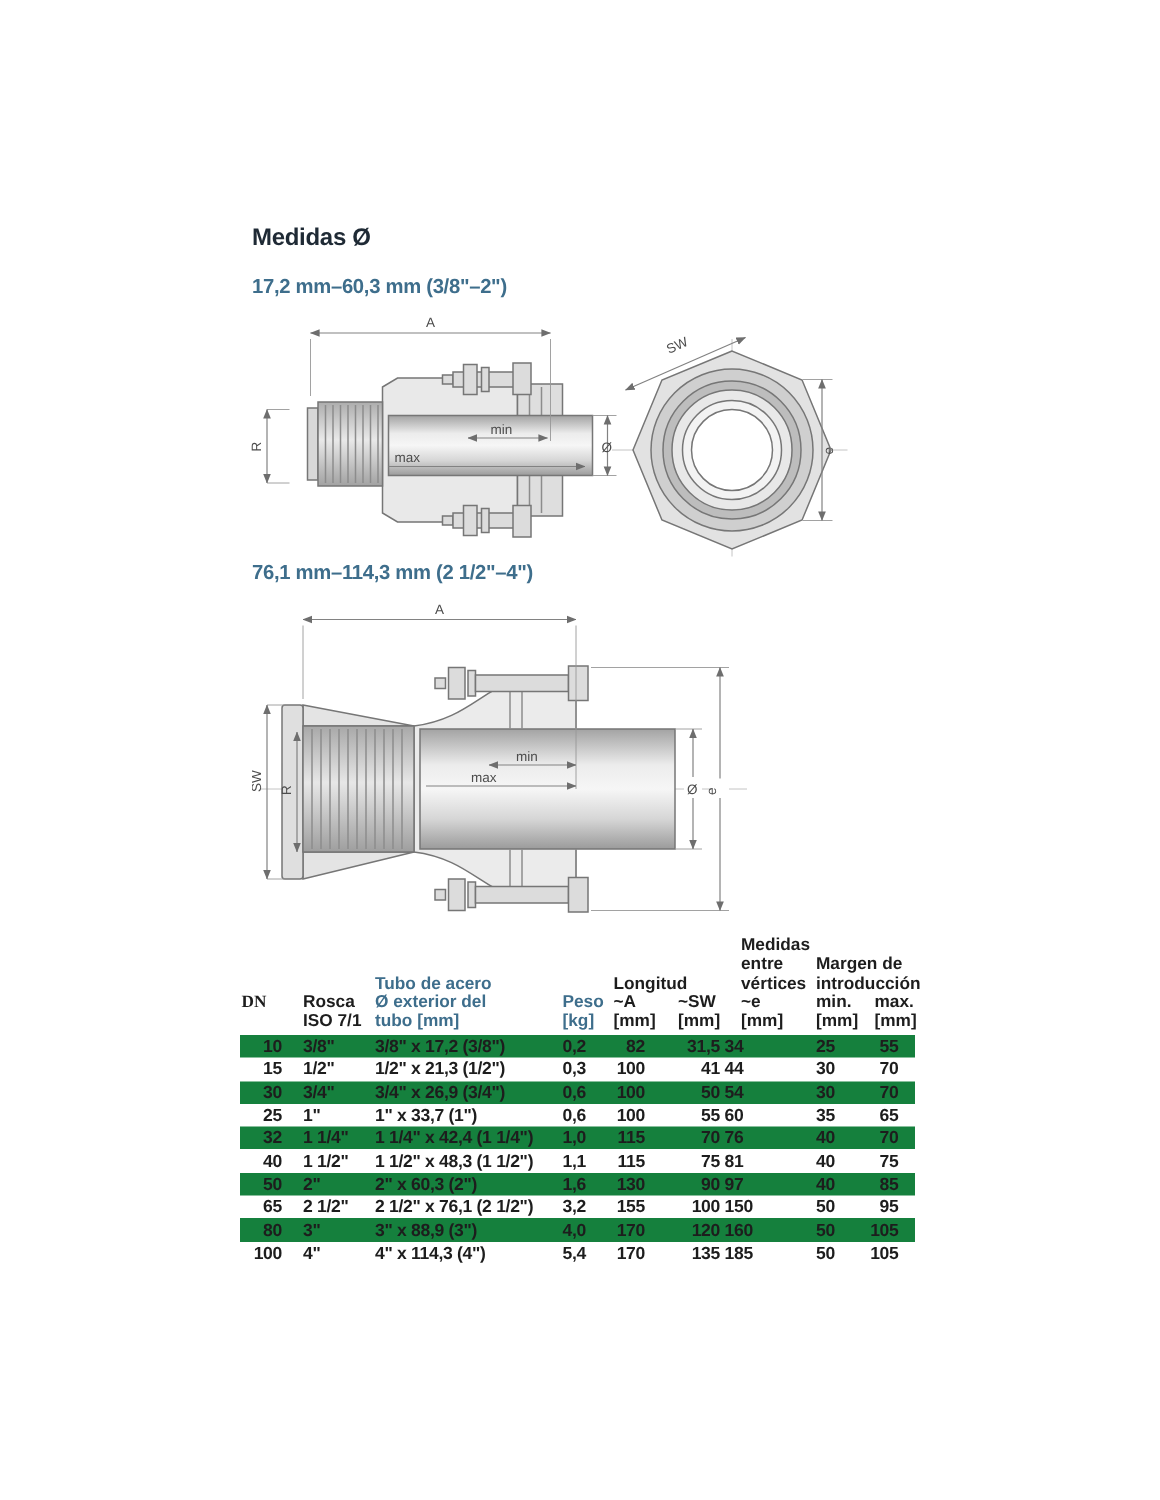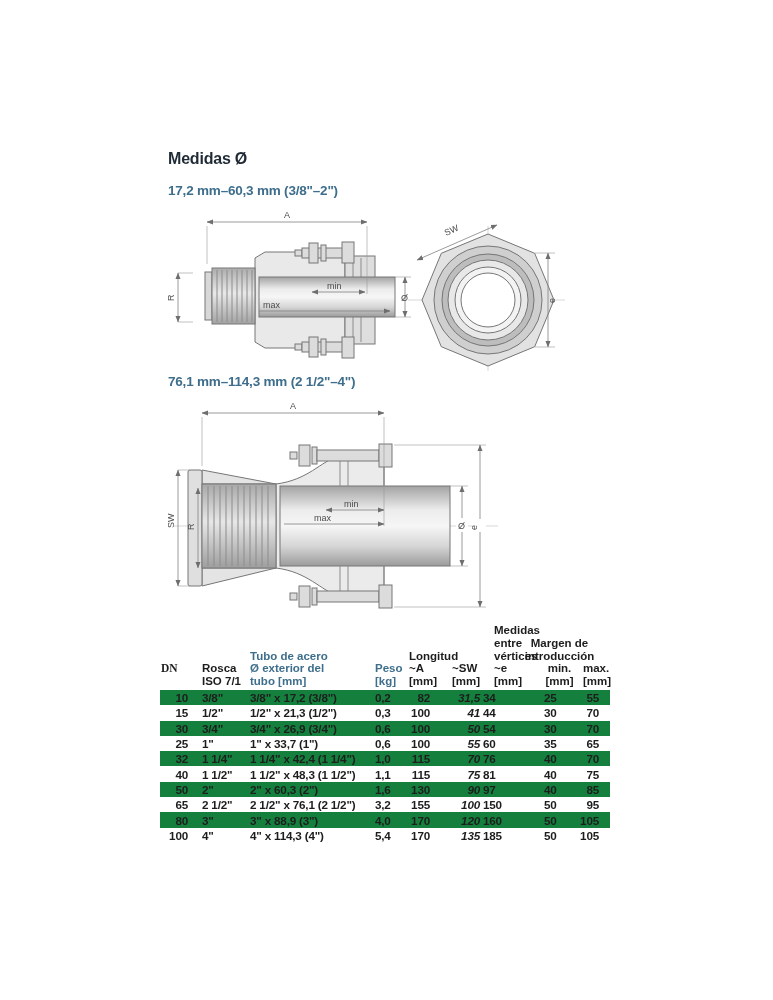--- a/index.html
+++ b/index.html
@@ -20,27 +20,27 @@
          line-height:12.8px;white-space:nowrap;overflow:visible;}
   .hcell.blue{color:#3e6e8c;}
   .hl{display:block;}
   .spacer{height:12.8px;}
   .row{height:15.3px;align-items:center;font-size:11.7px;letter-spacing:-0.2px;white-space:nowrap;}
   .row.shade{background:#15803d;}
   
   .h0{padding-left:1px;font-family:Liberation Serif, serif;}
   .h1,.h2,.h3,.h4{padding-left:12px;}
   .h5,.h6{padding-left:11px;}
-  .h7{padding-left:9px;align-items:center;}
+  .h7{padding-left:9px;}
   .h8{padding-left:8px;justify-content:flex-end;}
   
   .v0{text-align:right;padding-right:2px;}
   .v1,.v2,.v3{padding-left:12px;}
   .v4{text-align:right;padding-right:11px;}
-  .v5{text-align:right;padding-right:3px;font-style:italic;}
+  .v5{text-align:right;padding-right:3px;}
   .v6{text-align:left;padding-right:18px;}
   .v7{padding-left:9px;}
   .v8{text-align:right;padding-right:11px;}
   
   .dim{stroke:#828282;stroke-width:0.8;fill:none;}
   .ext{stroke:#979797;stroke-width:0.6;fill:none;}
   .cline{stroke:#bdbdbd;stroke-width:0.6;fill:none;}
   .part{stroke:#767676;stroke-width:1;}
   .rib{stroke:#8c8c8c;stroke-width:1;fill:none;}
   .dimtxt{font-family:"Liberation Sans",sans-serif;font-size:9px;fill:#4c4c4c;}

